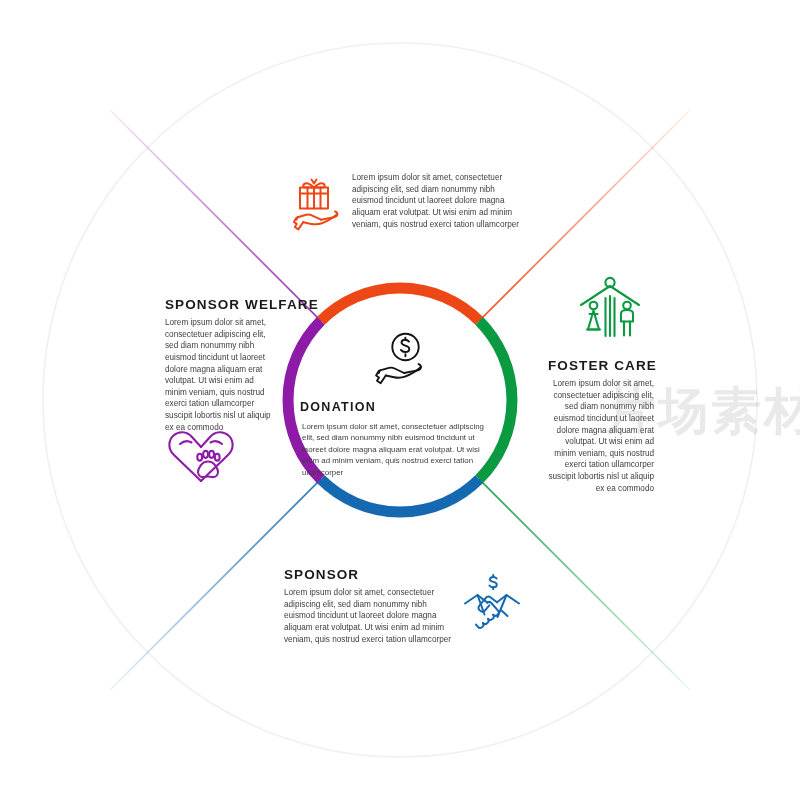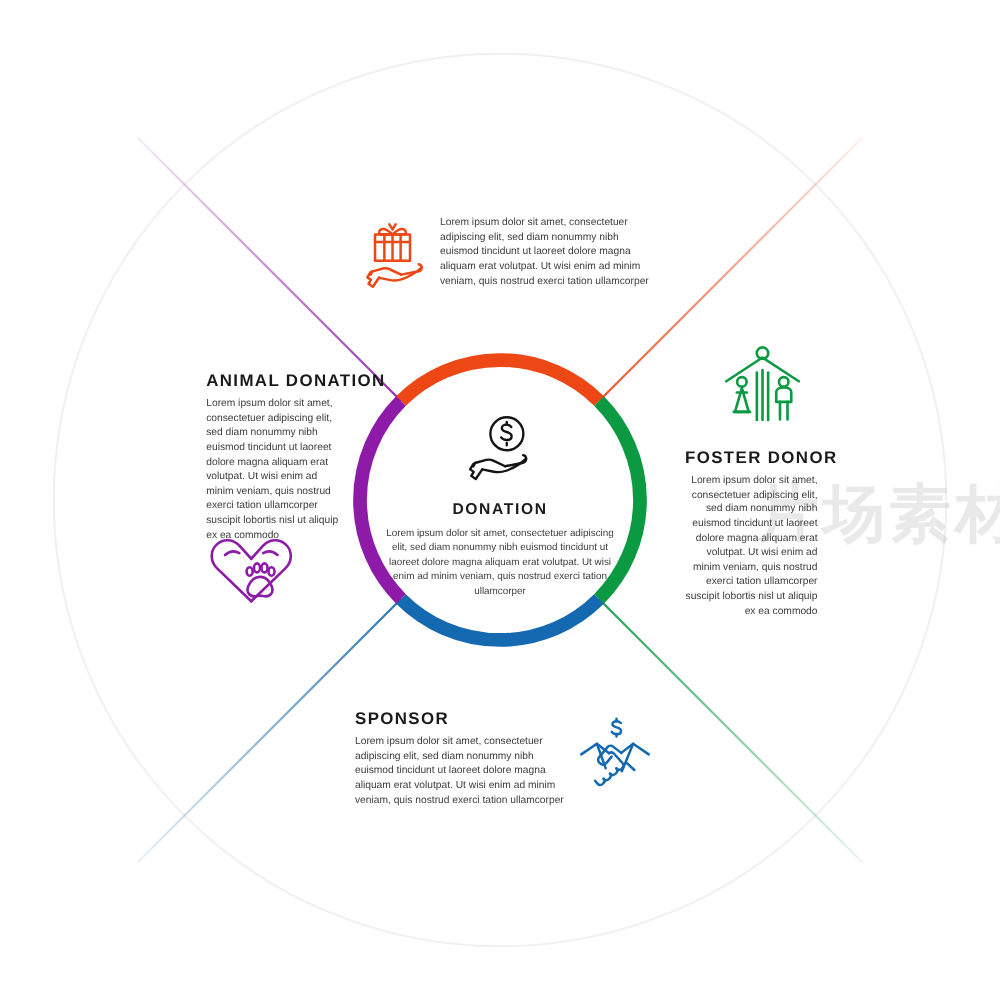--- a/index.html
+++ b/index.html
@@ -74,21 +74,20 @@
     width: 112px;
     text-align: left;
   }
 
   
   #center-hub {
     position: absolute;
     left: 300px;
     top: 330px;
     width: 200px;
-    text-align: center;
   }
   #center-hub .hub-title {
     font-size: 12.5px;
     font-weight: bold;
     letter-spacing: 1.3px;
     color: #1a1a1a;
     margin: 70px 0 7px 0;
   }
   #center-hub .hub-body {
     font-size: 7.9px;
@@ -198,21 +197,21 @@
 
       <path d="M52 41.4c1.5.3 2.3 1.4 2.3 2.7 0 1.6-1.3 2.8-3.2 3.1l-13.2 2.5"></path>
       <path d="M54.3 44.1c-4.2 3.7-10.1 7.3-15.5 9.2-3.5 1.2-6.8 1.3-10.4.6l-8-1.6"></path>
       <path d="M37.9 49.7l-9.2-4.3c-2-1-3.4-1.1-5.4-.6l-8.6 2.5"></path>
       <path d="M20.3 52l-5 7.4-3.5-2.4 1.9-3.1-2.8-1.9 2.5-4.3"></path>
       <path d="M13.5 49.7l1.2-2.6"></path>
     </svg>
   </div>
 
   <div class="block" id="block-foster">
-    <div class="title">FOSTER DONOR</div>
+    <div class="title">FOSTER CARE</div>
     <div class="body">Lorem ipsum dolor sit amet, consectetuer adipiscing elit, sed diam nonummy nibh euismod tincidunt ut laoreet dolore magna aliquam erat volutpat. Ut wisi enim ad minim veniam, quis nostrud exerci tation ullamcorper suscipit lobortis nisl ut aliquip ex ea commodo</div>
   </div>
   <div class="icon-wrap" id="icon-foster">
     <svg width="70" height="66" viewBox="0 0 70 66" fill="none" stroke="#0b9a41" stroke-width="2.1" stroke-linecap="round" stroke-linejoin="round">
 
       <path d="M6 31L35 12l29 19"></path>
 
       <circle cx="35" cy="8.5" r="4.6"></circle>
 
       <path d="M30.5 24v38M35 22v40M39.5 24v38"></path>
@@ -245,21 +244,21 @@
       <path d="M21.9 50c1 1.2.8 2.8-.4 3.8l-.6.5c-1.3 1-2.9.8-3.9-.4l-2-2.3"></path>
 
       <path d="M58 30.5L45.5 22 36 29.3"></path>
       <path d="M36 29.3l-6.6-5c-1.4-1.1-3.3-.9-4.4.4l-6.8 8.2c-1.1 1.3-.9 3.2.4 4.3l1 .8c1.3 1.1 3.2.9 4.3-.4l4.4-5.3"></path>
       <path d="M45.5 22l-9 22M16.5 22l7 19.5"></path>
       <path d="M40.5 37.5l6 5.5"></path>
     </svg>
   </div>
 
   <div class="block" id="block-animal">
-    <div class="title">ANIMAL DONATION</div>
+    <div class="title">SPONSOR WELFARE</div>
     <div class="body">Lorem ipsum dolor sit amet, consectetuer adipiscing elit, sed diam nonummy nibh euismod tincidunt ut laoreet dolore magna aliquam erat volutpat. Ut wisi enim ad minim veniam, quis nostrud exerci tation ullamcorper suscipit lobortis nisl ut aliquip ex ea commodo</div>
   </div>
   <div class="icon-wrap" id="icon-animal">
     <svg width="74" height="66" viewBox="0 0 74 66" fill="none" stroke="#8e1ba8" stroke-width="2.1" stroke-linecap="round" stroke-linejoin="round">
 
       <path d="M37 57L9.5 30.5C4 25 4 16.5 9.5 11.5c5.2-4.8 13.2-4.3 18 1l9.5 10.5"></path>
       <path d="M37 23l9.5-10.5c4.8-5.3 12.8-5.8 18-1 5.5 5 5.5 13.5 0 19L37 57"></path>
 
       <path d="M16 20c3.5-3 8-3.5 11.5-1.5"></path>
       <path d="M58 20c-3.5-3-8-3.5-11.5-1.5"></path>

